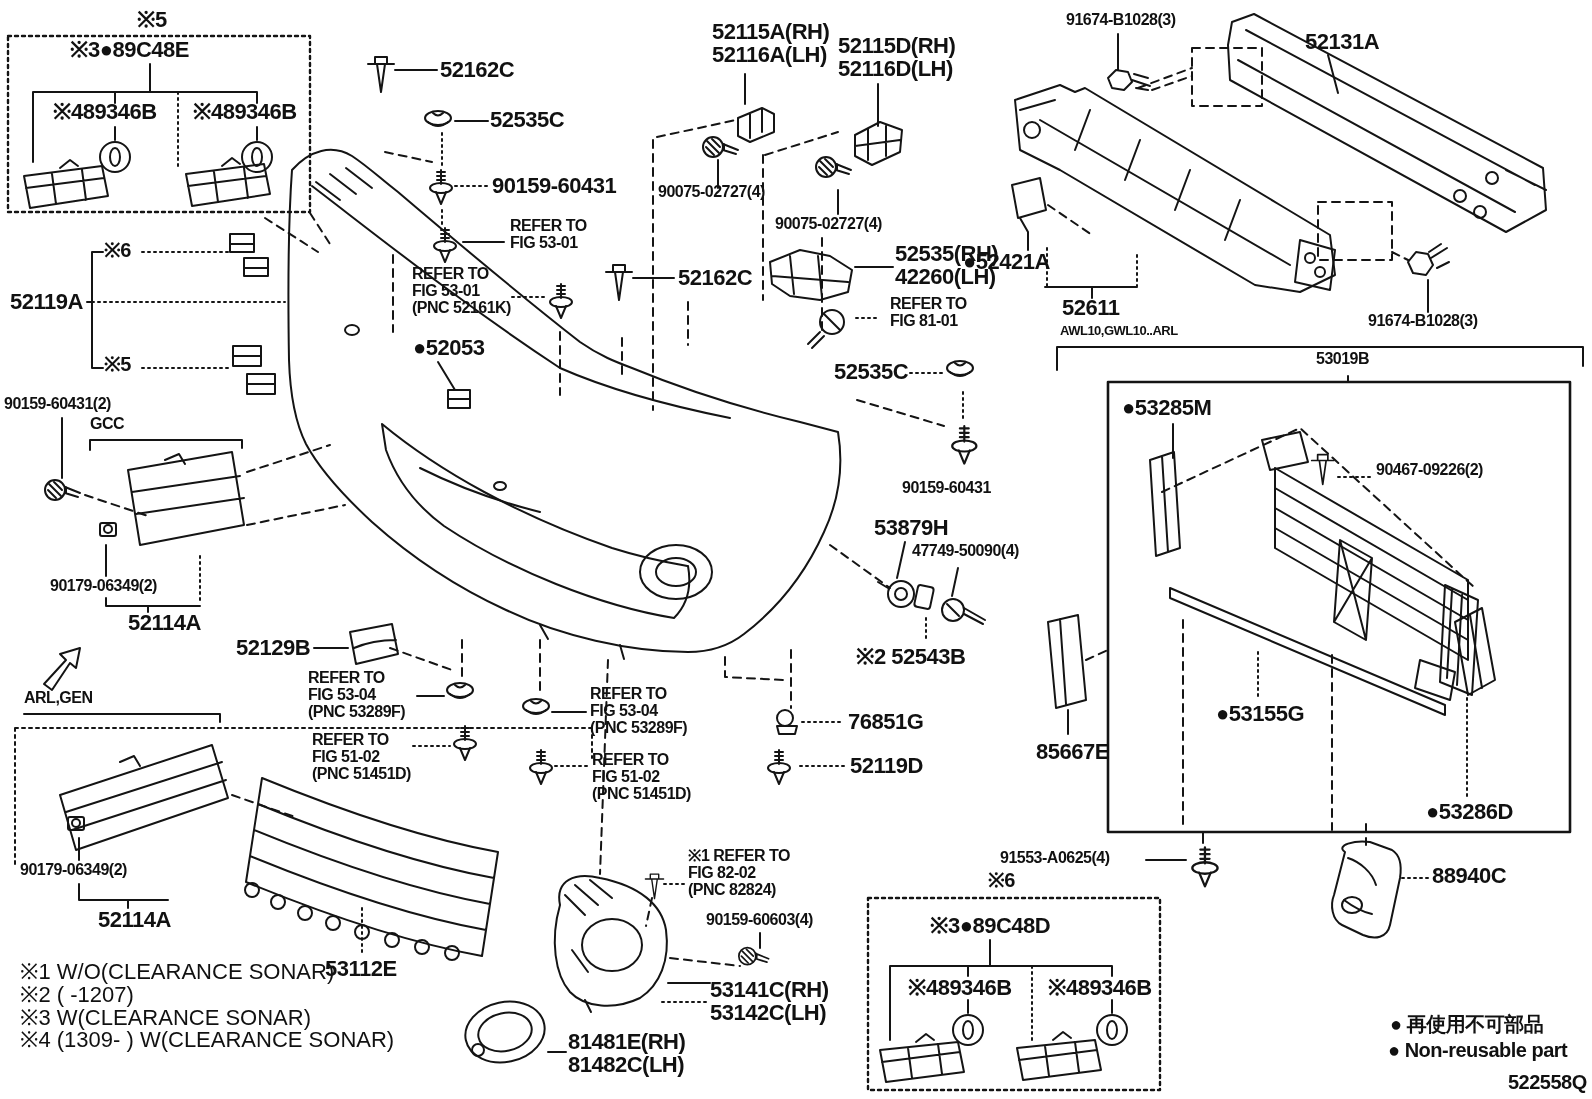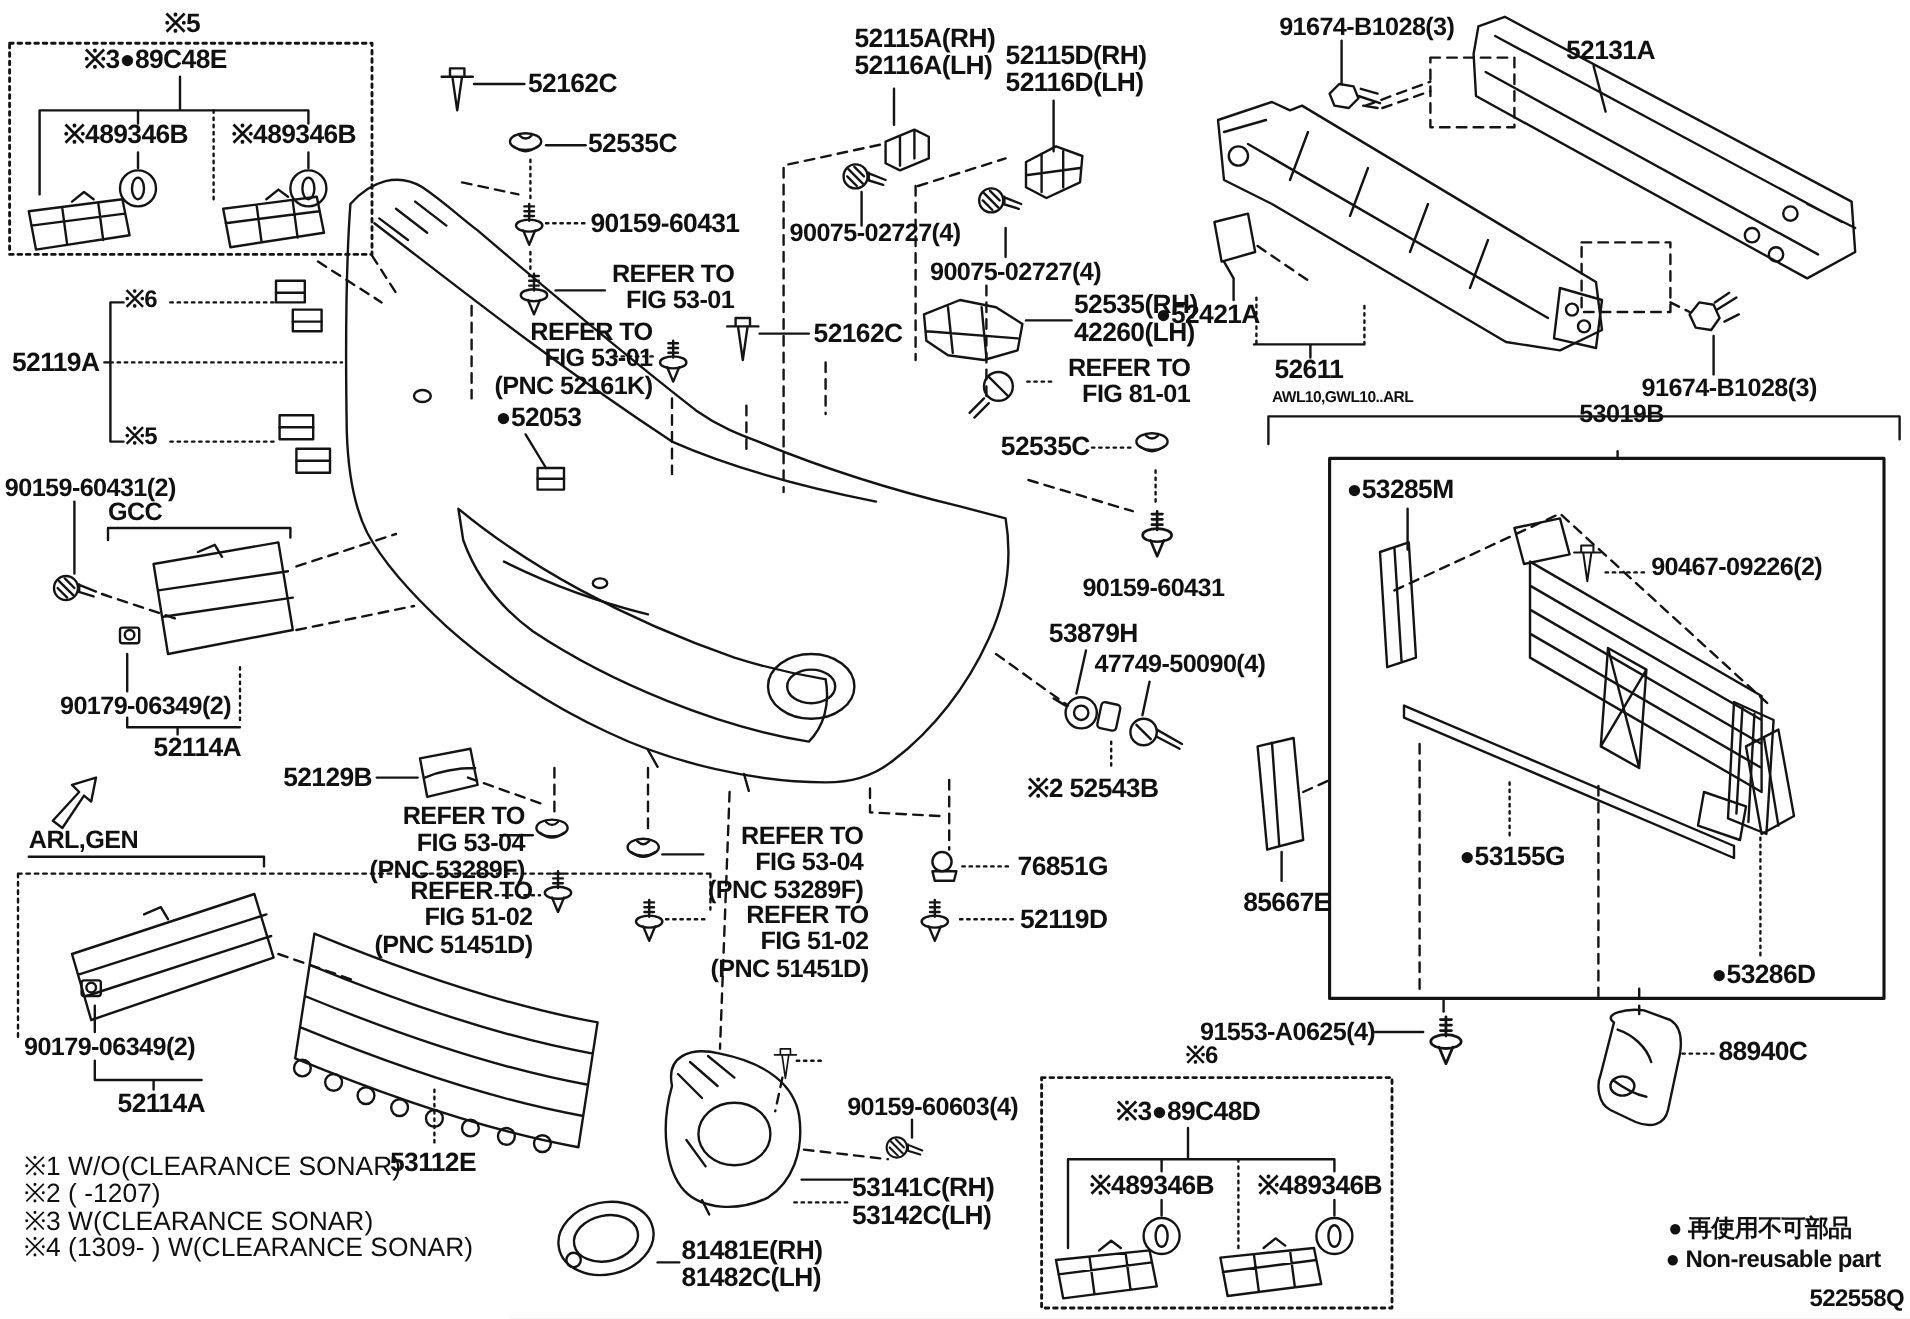--- a/index.html
+++ b/index.html
@@ -1,21 +1,21 @@
 <!DOCTYPE html>
 <html><head>
 <meta charset="utf-8">
 <style>
   html,body{margin:0;padding:0;background:#e8e8e8;}
   #stage{position:relative;width:1592px;height:1099px;background:#ffffff;overflow:hidden;
          font-family:"Liberation Sans",sans-serif;color:#111;}
   #art{position:absolute;left:0;top:0;}
   .lbl{position:absolute;font-weight:700;font-size:22px;line-height:1.06;
        letter-spacing:-0.5px;white-space:pre-line;color:#111;}
-  .sz21{font-size:21px;text-align:right;}
+  .sz21{font-size:16px;}
   .sz20{font-size:20px;}
   .sz19{font-size:13px;}
   .note{font-size:22px;font-weight:400;letter-spacing:0;}
   .legend{font-size:20px;font-weight:700;}
   .code{font-size:20px;font-weight:700;}
 </style>
 </head>
 <body>
 
 <div id="stage">
@@ -348,21 +348,21 @@
 <div class="lbl" style="left:1305px;top:30px">52131A</div>
 <div class="lbl sz21" style="left:1368px;top:313px">91674-B1028(3)</div>
 
 <div class="lbl" style="left:895px;top:242px">52535(RH)
 42260(LH)</div>
 <div class="lbl" style="left:963px;top:250px">●52421A</div>
 <div class="lbl" style="left:1062px;top:296px">52611</div>
 <div class="lbl sz21" style="left:890px;top:296px">REFER TO
 FIG 81-01</div>
 <div class="lbl sz19" style="left:1060px;top:324px">AWL10,GWL10..ARL</div>
-<div class="lbl sz21" style="left:1316px;top:335px">53019B</div>
+<div class="lbl sz21" style="left:1316px;top:351px">53019B</div>
 
 <div class="lbl" style="left:678px;top:266px">52162C</div>
 <div class="lbl" style="left:413px;top:336px">●52053</div>
 <div class="lbl" style="left:834px;top:360px">52535C</div>
 
 <div class="lbl" style="left:10px;top:290px">52119A</div>
 <div class="lbl sz20" style="left:104px;top:240px">※6</div>
 <div class="lbl sz20" style="left:104px;top:354px">※5</div>
 <div class="lbl sz21" style="left:4px;top:396px">90159-60431(2)</div>
 <div class="lbl sz21" style="left:90px;top:416px">GCC</div>
@@ -401,20 +401,23 @@
 <div class="lbl sz21" style="left:24px;top:690px">ARL,GEN</div>
 
 <div class="lbl sz21" style="left:1000px;top:850px">91553-A0625(4)</div>
 <div class="lbl sz20" style="left:988px;top:870px">※6</div>
 <div class="lbl" style="left:1432px;top:864px">88940C</div>
 
 <div class="lbl sz21" style="left:20px;top:862px">90179-06349(2)</div>
 <div class="lbl" style="left:98px;top:908px">52114A</div>
 <div class="lbl" style="left:325px;top:957px">53112E</div>
 
+<div class="lbl sz21" style="left:688px;top:848px">※1 REFER TO
+FIG 82-02
+(PNC 82824)</div>
 <div class="lbl sz21" style="left:706px;top:912px">90159-60603(4)</div>
 <div class="lbl" style="left:710px;top:978px">53141C(RH)
 53142C(LH)</div>
 <div class="lbl" style="left:568px;top:1030px">81481E(RH)
 81482C(LH)</div>
 
 <div class="lbl" style="left:930px;top:914px">※3●89C48D</div>
 <div class="lbl" style="left:908px;top:976px">※489346B</div>
 <div class="lbl" style="left:1048px;top:976px">※489346B</div>
 

